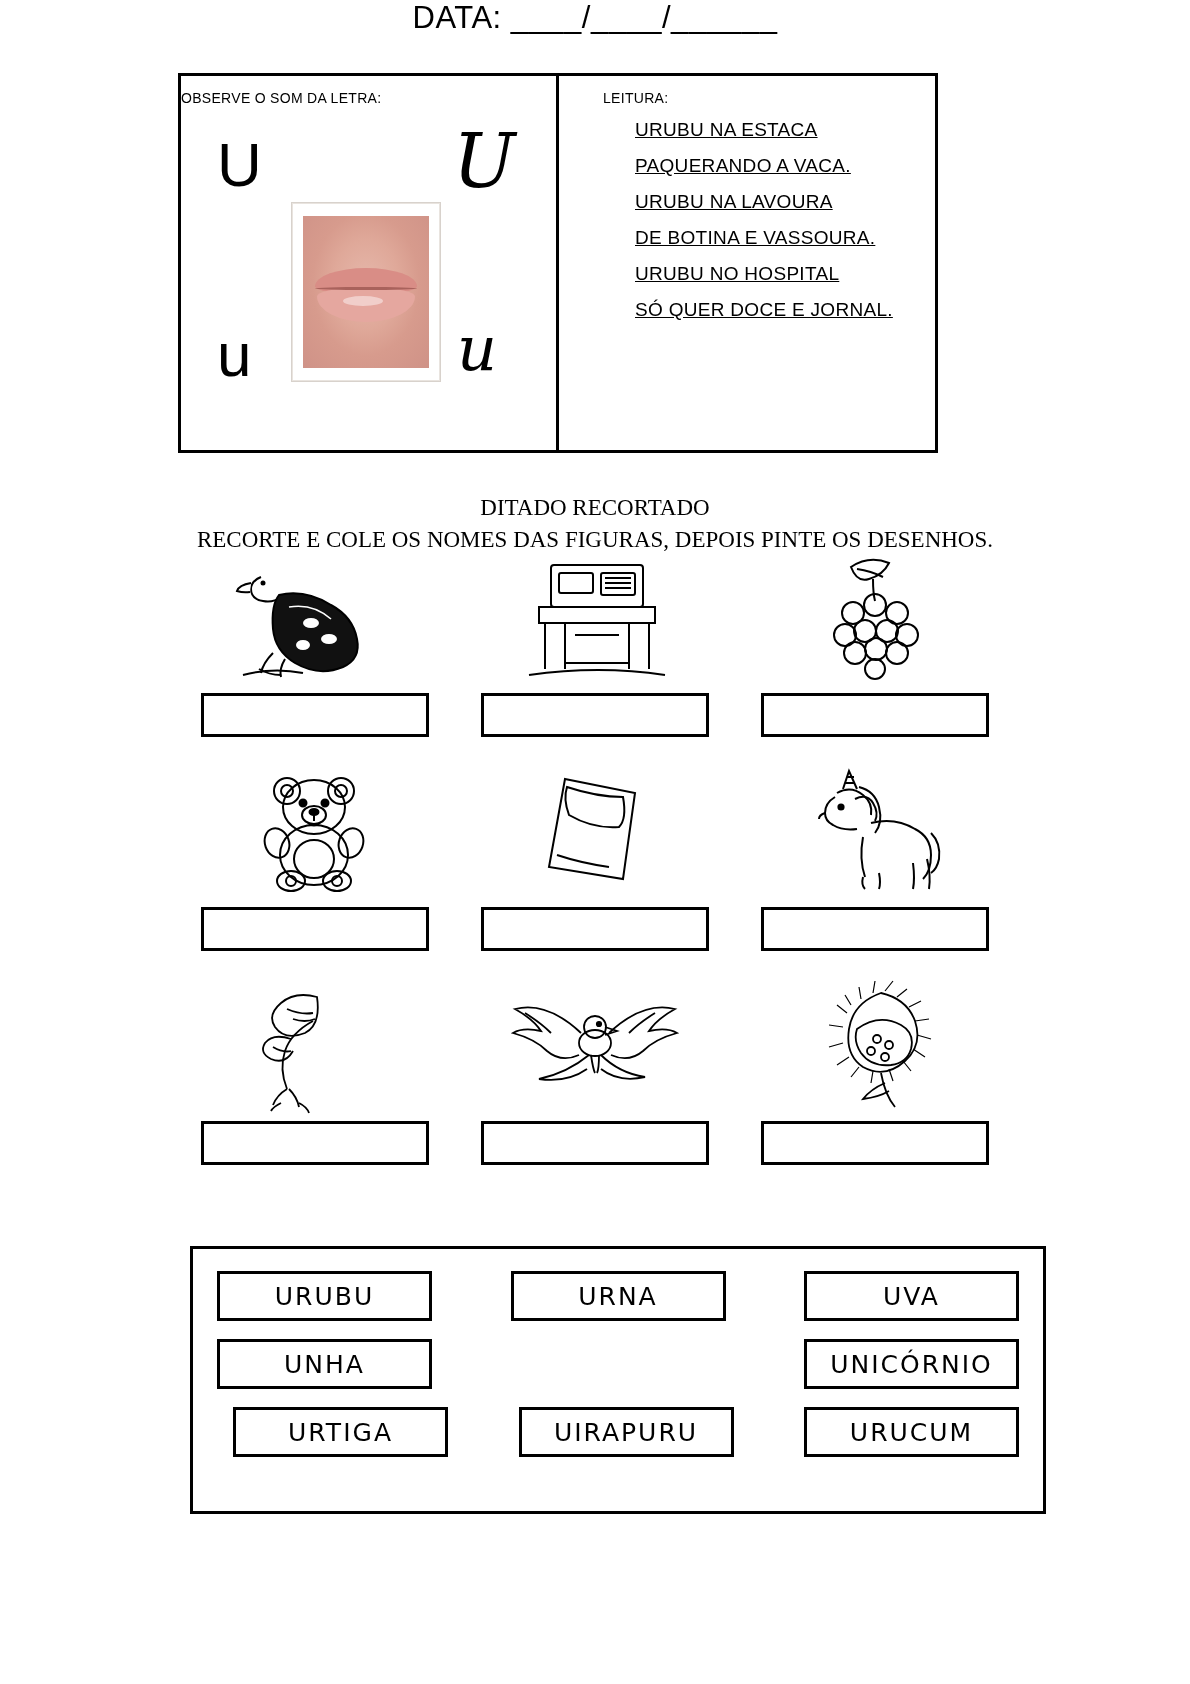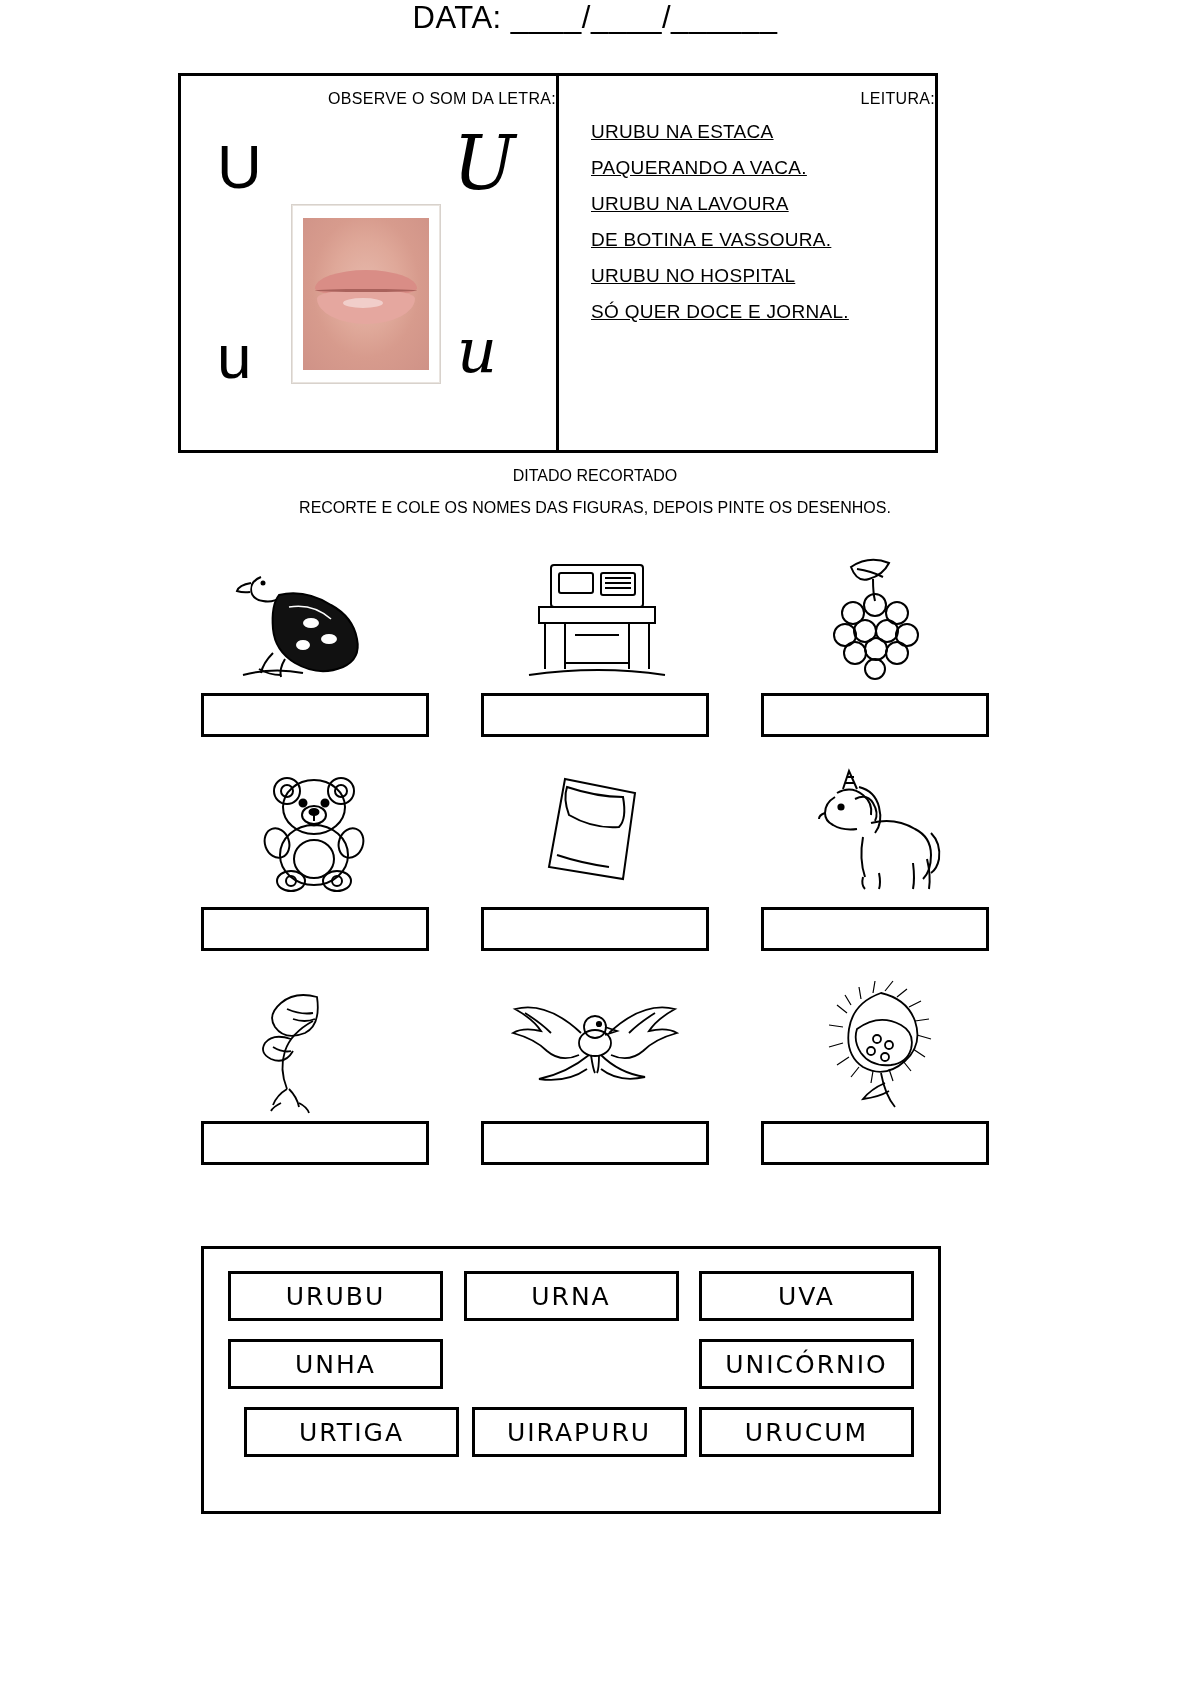--- a/index.html
+++ b/index.html
@@ -38,24 +38,25 @@
   .top-left {
     width: 378px;
     border-right: 3px solid #000;
     box-sizing: border-box;
     position: relative;
   }
   .top-right {
     flex: 1;
     box-sizing: border-box;
     position: relative;
+    padding-left: 44px;
   }
   .panel-title {
-    text-align: right;
-    font-size: 16px;
+    text-align: left;
+    font-size: 14px;
     padding-top: 14px;
     letter-spacing: 0.3px;
   }
   .letters-grid {
     position: relative;
     height: 300px;
   }
   .letter {
     position: absolute;
     font-size: 62px;
@@ -130,26 +131,27 @@
     padding: 6px 0 0 32px;
     font-size: 19px;
     line-height: 36px;
     letter-spacing: 0.3px;
     text-decoration: underline;
   }
 
   
   .instructions {
     position: absolute;
-    top: 460px;
+    top: 492px;
     left: 0;
     width: 100%;
     text-align: center;
-    font-size: 16px;
+    font-size: 23px;
     line-height: 32px;
+    font-family: Liberation Serif, serif;
   }
 
   
   .grid {
     position: absolute;
     top: 545px;
     left: 185px;
     width: 820px;
   }
   .row {
@@ -175,23 +177,23 @@
     height: 44px;
     border: 3px solid #000;
     box-sizing: border-box;
     background: #fff;
   }
   .row-gap { height: 14px; }
 
   
   .wordbank {
     position: absolute;
-    left: 201px;
+    left: 190px;
     top: 1246px;
-    width: 740px;
+    width: 856px;
     height: 268px;
     border: 3px solid #000;
     box-sizing: border-box;
     padding: 22px 24px;
   }
   .wb-row {
     display: flex;
     justify-content: space-between;
     margin-bottom: 18px;
   }

